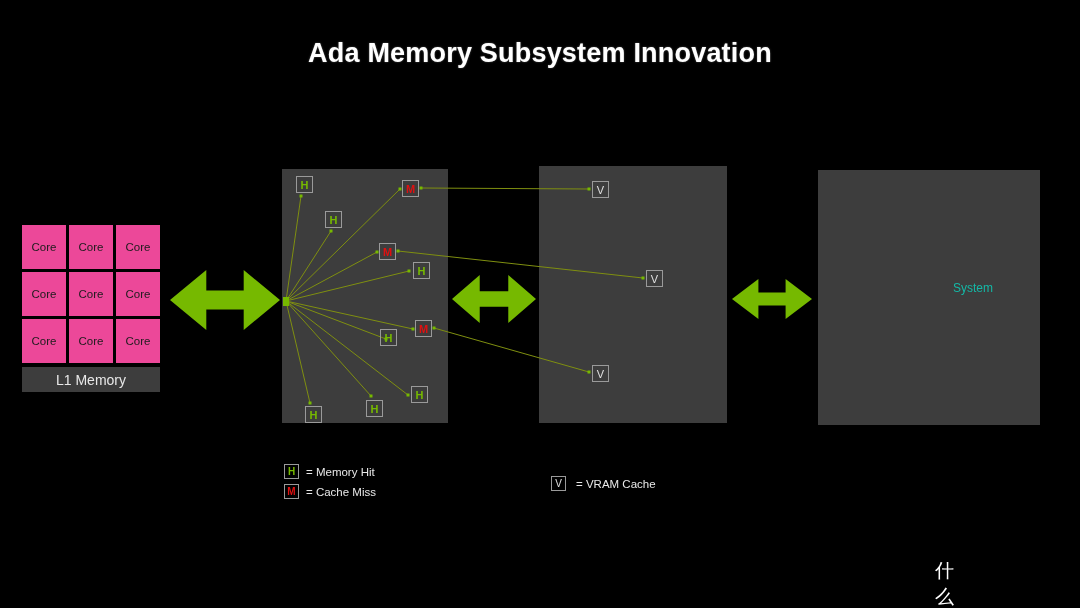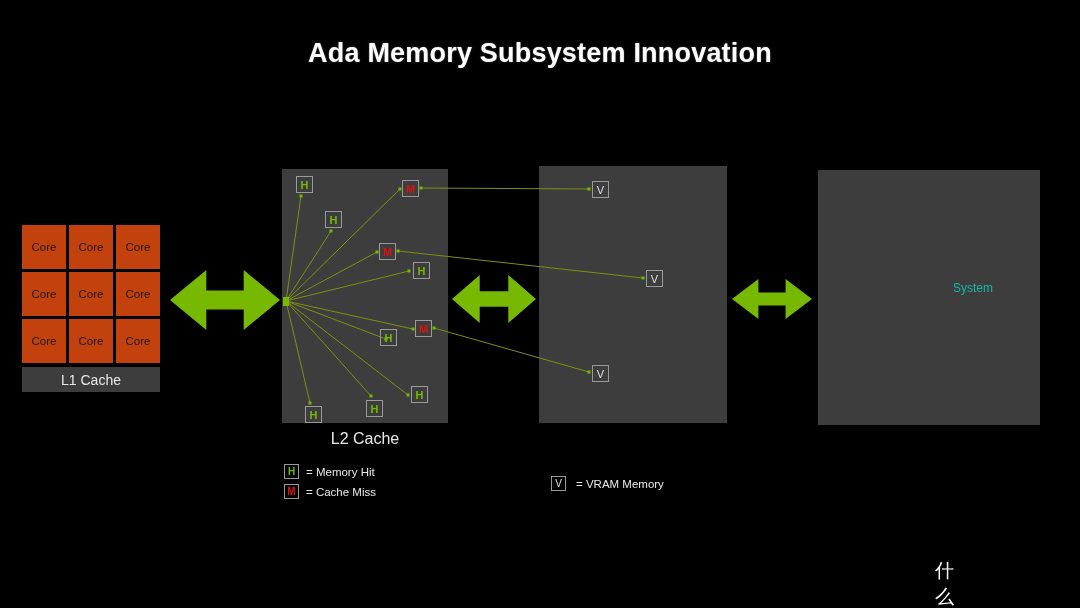--- a/index.html
+++ b/index.html
@@ -41,21 +41,21 @@
     position: absolute;
     left: 22px;
     top: 225px;
     width: 138px;
     display: grid;
     grid-template-columns: repeat(3, 44px);
     grid-template-rows: repeat(3, 44px);
     gap: 3px;
   }
   .core-cell {
-    background: #c2410c;
+    background: #ec4899;
     color: #1c1c1c;
     font-size: 11.5px;
     display: flex;
     align-items: center;
     justify-content: center;
     font-family: "Liberation Sans", sans-serif;
   }
   #l1-cache {
     position: absolute;
     left: 22px;
@@ -193,27 +193,26 @@
     <div class="core-cell">Core</div>
     <div class="core-cell">Core</div>
     <div class="core-cell">Core</div>
     <div class="core-cell">Core</div>
     <div class="core-cell">Core</div>
     <div class="core-cell">Core</div>
     <div class="core-cell">Core</div>
     <div class="core-cell">Core</div>
     <div class="core-cell">Core</div>
   </div>
-  <div id="l1-cache">L1 Cache</div>
+  <div id="l1-cache">L1 Memory</div>
 
   <div class="panel" id="l2-panel"></div>
   <div class="panel" id="vram-panel"></div>
   <div class="panel" id="sysmem-panel"></div>
 
-  <div class="panel-label" id="l2-label">L2 Cache</div>
 
   <div id="sysmem-text">
     <span>System</span>
   </div>
 
   <svg id="overlay" viewBox="0 0 1080 608" xmlns="http://www.w3.org/2000/svg">
     <g id="ray-group">
         <line x1="286" y1="301" x2="301" y2="196" stroke="#7f8f10" stroke-width="1"></line>
         <rect x="299.5" y="194.5" width="3" height="3" fill="#76b900"></rect>
         <line x1="286" y1="301" x2="331" y2="231" stroke="#7f8f10" stroke-width="1"></line>
@@ -275,21 +274,21 @@
   <div class="legend-row" id="legend-hit">
     <span class="legend-chip hit">H</span>
     <span>= Memory Hit</span>
   </div>
   <div class="legend-row" id="legend-miss">
     <span class="legend-chip miss">M</span>
     <span>= Cache Miss</span>
   </div>
   <div class="legend-row" id="legend-vram">
     <span class="legend-chip vram">V</span>
-    <span>= VRAM Memory</span>
+    <span>= VRAM Cache</span>
   </div>
 
   <div id="watermark">
     <div id="wm-logo">值</div>
     <div id="wm-text">什么值得买</div>
   </div>
 
 </div>
 
 </body></html>

